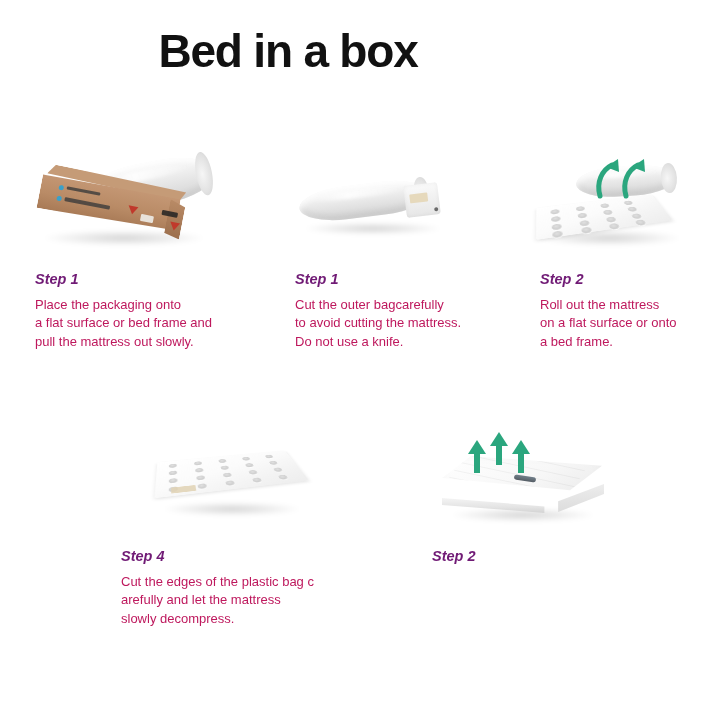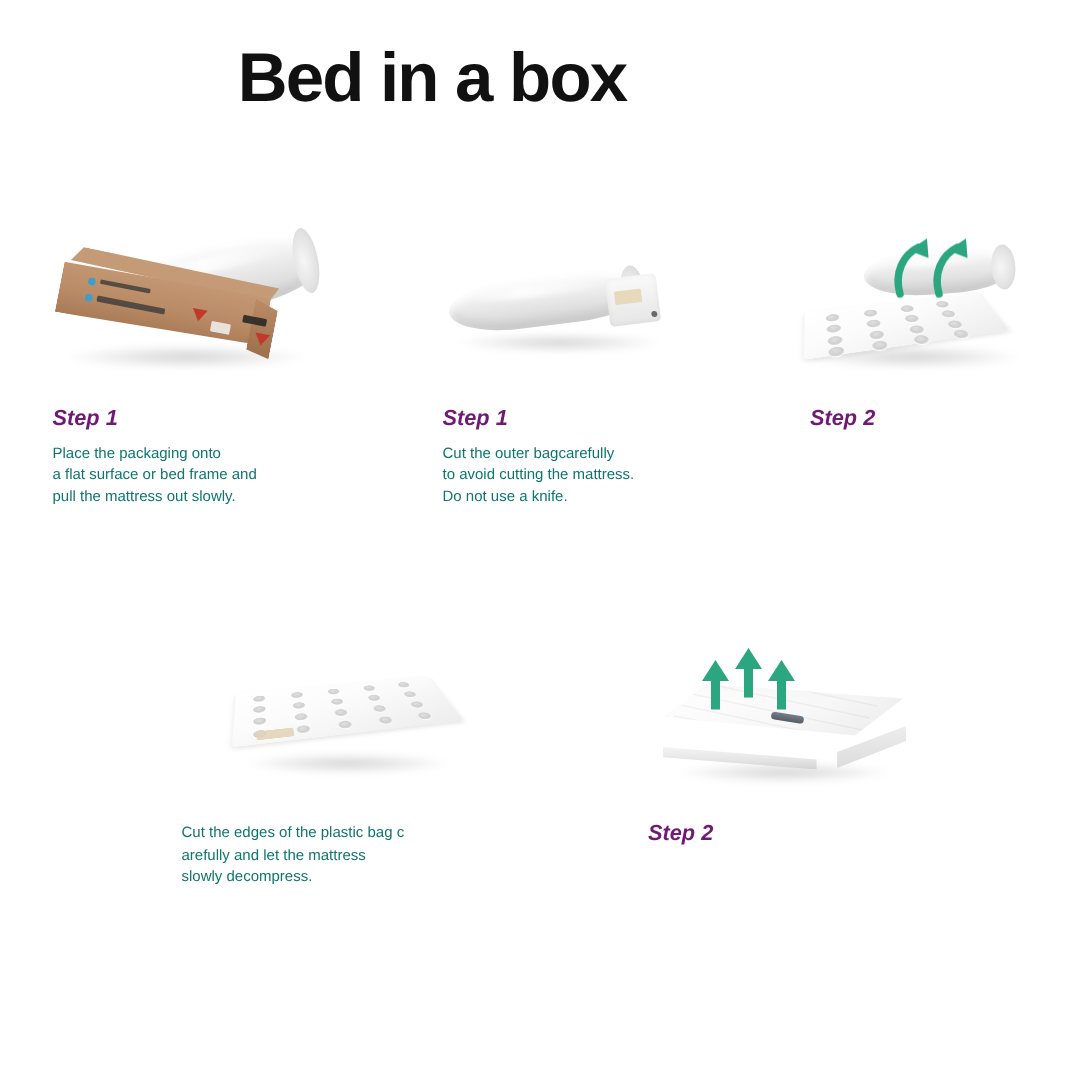--- a/index.html
+++ b/index.html
@@ -24,21 +24,21 @@
     margin:14px 0 0 0;line-height:1;letter-spacing:-0.2px;
   }
 
   
   .step{position:absolute;}
   .step-label{
     font-size:14.5px;font-weight:bold;color:#701a75;
     margin:0 0 9px 0;line-height:1;font-style:italic;
   }
   .step-body{
-    font-size:10px;color:#0f766e;line-height:1.45;
+    font-size:13px;color:#be185d;line-height:1.45;
     margin:0;white-space:pre-line;
   }
 
   .art{position:absolute;}
 
   
   .roll{
     position:absolute;
     background:linear-gradient(180deg,#fcfcfc 0%,#f2f2f2 28%,#e3e3e3 62%,#d2d2d2 100%);
     border-radius:50px/18px;
@@ -291,23 +291,27 @@
 
   <div class="step" style="left:295px;top:272px;width:240px;">
     <p class="step-label">Step 1</p>
     <p class="step-body">Cut the outer bagcarefully
 to avoid cutting the mattress.
 Do not use a knife.</p>
   </div>
 
   <div class="step" style="left:540px;top:272px;width:180px;">
     <p class="step-label">Step 2</p>
+    <p class="step-body">Roll out the mattress
+on a flat surface or onto
+a bed frame.</p>
   </div>
 
   <div class="step" style="left:121px;top:549px;width:250px;">
+    <p class="step-label">Step 4</p>
     <p class="step-body">Cut the edges of the plastic bag c
 arefully and let the mattress
 slowly decompress.</p>
   </div>
 
   <div class="step" style="left:432px;top:549px;width:250px;">
     <p class="step-label">Step 2</p>
   </div>
 
 </div>

